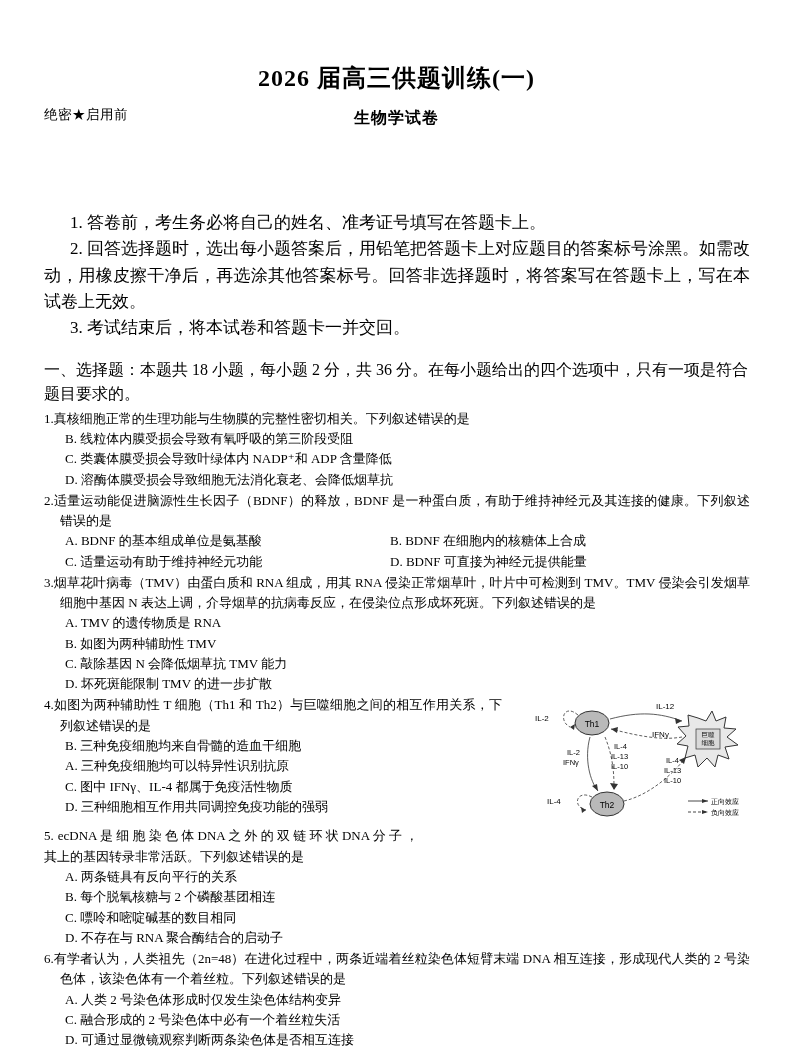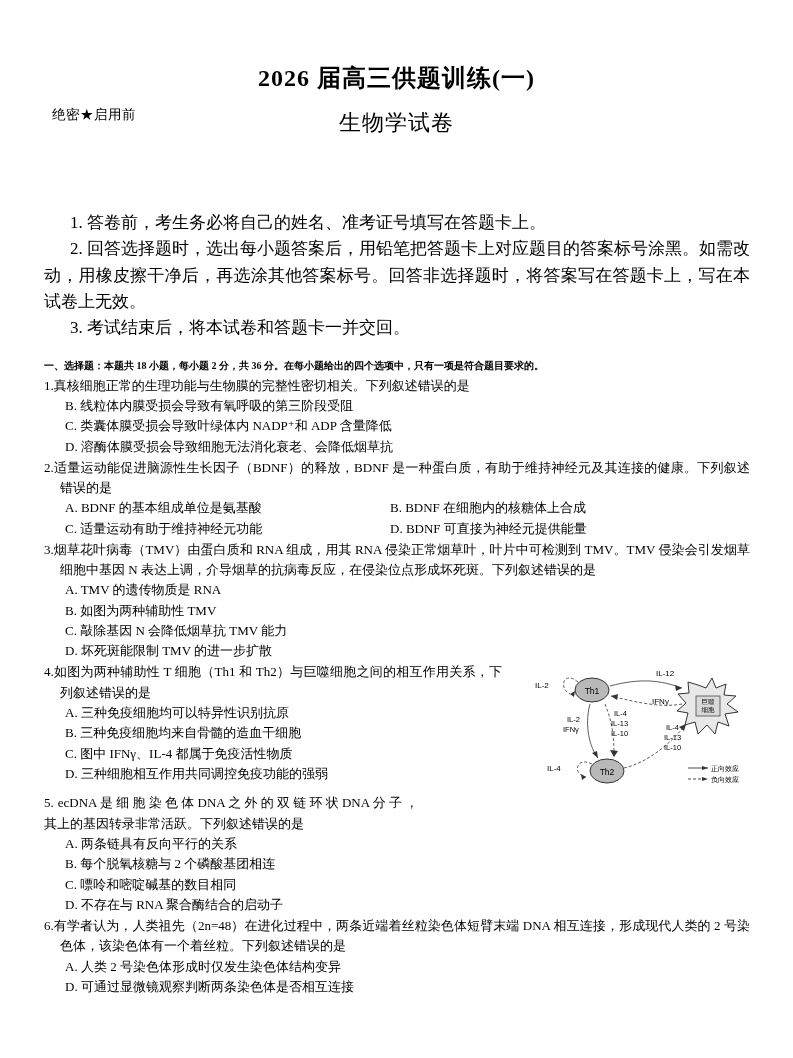--- a/index.html
+++ b/index.html
@@ -21,33 +21,32 @@
     height: 1058px;
     padding: 0;
     box-sizing: border-box;
   }
   .secret {
     position: absolute;
     left: 44px;
     top: 44px;
     font-size: 13.5px;
     letter-spacing: 0.5px;
-    margin-left: 8px;
   }
   .title-main {
     text-align: center;
     font-size: 24px;
     font-weight: bold;
     margin-top: 62px;
     letter-spacing: 1px;
   }
   .title-sub {
     text-align: center;
-    font-size: 22px;
-    font-weight: normal;
+    font-size: 16px;
+    font-weight: bold;
     margin-top: 14px;
     letter-spacing: 1px;
   }
   .content {
     position: absolute;
     left: 44px;
     top: 148px;
     width: 706px;
   }
   .notice-head {
@@ -55,22 +54,22 @@
     font-weight: bold;
     margin-bottom: 2px;
   }
   .notice-item {
     font-size: 17px;
     line-height: 1.55;
     text-indent: 26px;
     text-align: justify;
   }
   .section-head {
-    font-size: 10px;
-    font-weight: bold;
+    font-size: 16px;
+    font-weight: normal;
     margin-top: 16px;
     margin-bottom: 3px;
     line-height: 1.5;
   }
   .q {
     font-size: 13px;
     line-height: 1.56;
     margin-top: 1px;
     text-align: justify;
   }
@@ -209,40 +208,41 @@
 
           <line x1="178" y1="104" x2="198" y2="104" stroke="#333" stroke-width="0.9"></line>
           <polygon points="198,104 192,102 192,106" fill="#333"></polygon>
           <text x="201" y="107" font-size="7" fill="#000">正向效应</text>
           <line x1="178" y1="115" x2="198" y2="115" stroke="#333" stroke-width="0.9" stroke-dasharray="3,2"></line>
           <polygon points="198,115 192,113 192,117" fill="#333"></polygon>
           <text x="201" y="118" font-size="7" fill="#000">负向效应</text>
         </svg>
       </div>
       <div class="q-stem indent"><span>4.</span><span>如图为两种辅助性 T 细胞（Th1 和 Th2）与巨噬细胞之间的相互作用关系，下列叙述错误的是</span></div>
+      <div class="opt">B. 三种免疫细胞均来自骨髓的造血干细胞</div>
       <div class="opt">A. 三种免疫细胞均可以特异性识别抗原</div>
-      <div class="opt">B. 三种免疫细胞均来自骨髓的造血干细胞</div>
       <div class="opt">C. 图中 IFNγ、IL-4 都属于免疫活性物质</div>
       <div class="opt">D. 三种细胞相互作用共同调控免疫功能的强弱</div>
       <div class="clear"></div>
     </div>
 
     <div class="q">
       <div class="ecdna-line">
         <span>5.</span>
         <span style="flex:1; padding-left:4px;">ecDNA 是 细 胞 染 色 体 DNA 之 外 的 双 链 环 状 DNA 分 子 ，</span>
       </div>
       <div class="q-stem">其上的基因转录非常活跃。下列叙述错误的是</div>
       <div class="opt">A. 两条链具有反向平行的关系</div>
       <div class="opt">B. 每个脱氧核糖与 2 个磷酸基团相连</div>
       <div class="opt">C. 嘌呤和嘧啶碱基的数目相同</div>
       <div class="opt">D. 不存在与 RNA 聚合酶结合的启动子</div>
     </div>
 
     <div class="q">
       <div class="q-stem indent"><span>6.</span><span>有学者认为，人类祖先（2n=48）在进化过程中，两条近端着丝粒染色体短臂末端 DNA 相互连接，形成现代人类的 2 号染色体，该染色体有一个着丝粒。下列叙述错误的是</span></div>
       <div class="opt">A. 人类 2 号染色体形成时仅发生染色体结构变异</div>
+      <div class="opt">C. 融合形成的 2 号染色体中必有一个着丝粒失活</div>
       <div class="opt">D. 可通过显微镜观察判断两条染色体是否相互连接</div>
     </div>
 
   </div>
 
 </div>
 
 </body></html>

